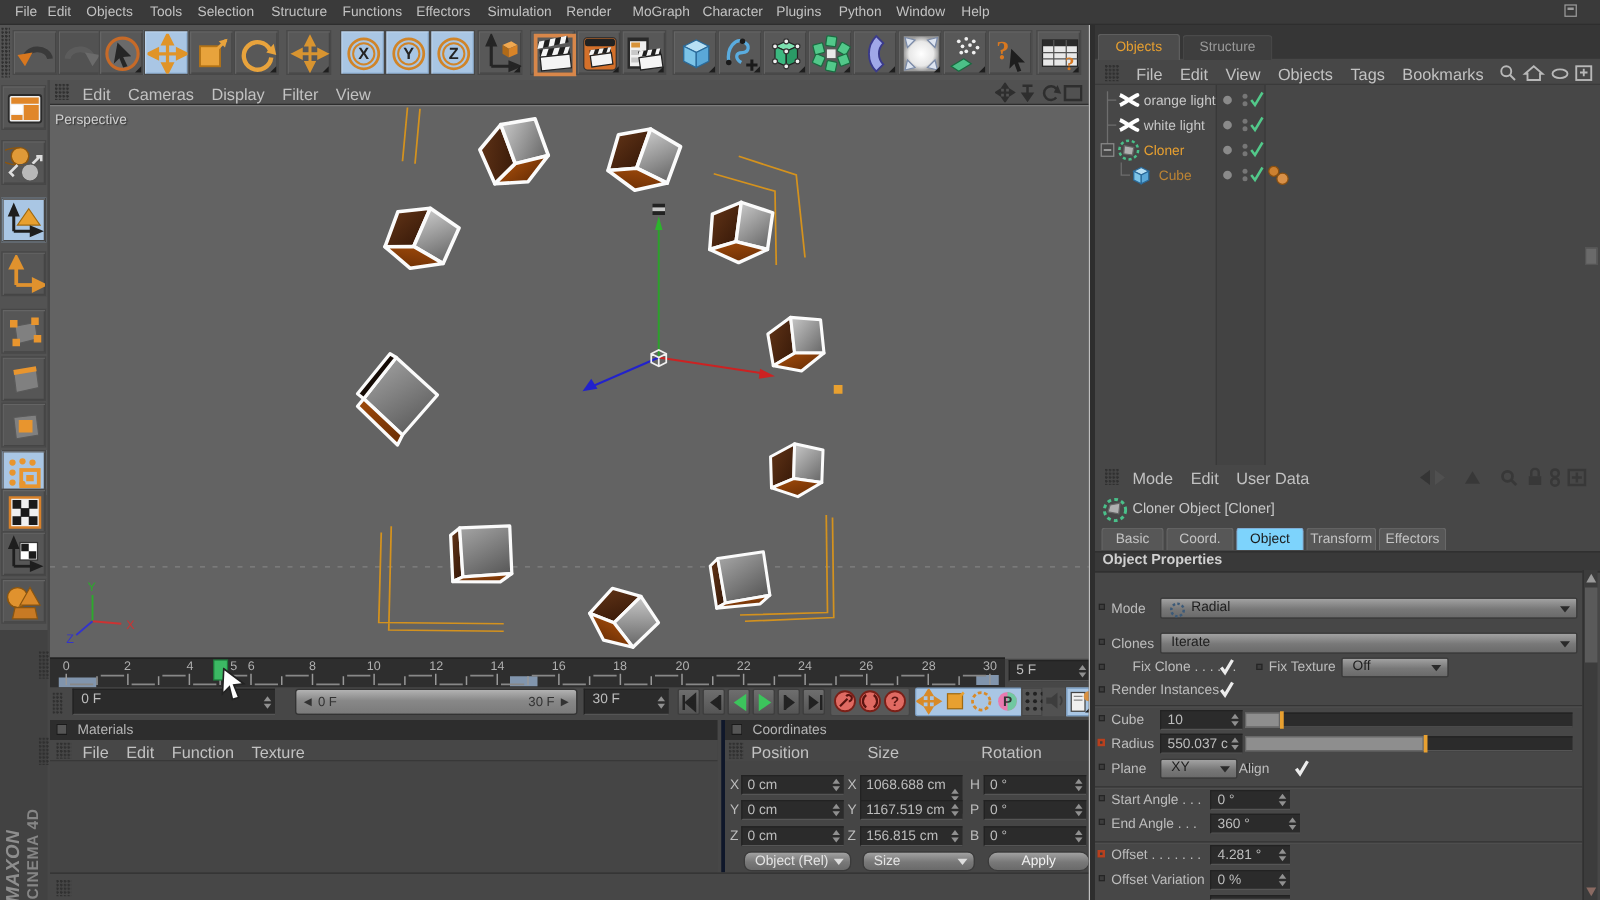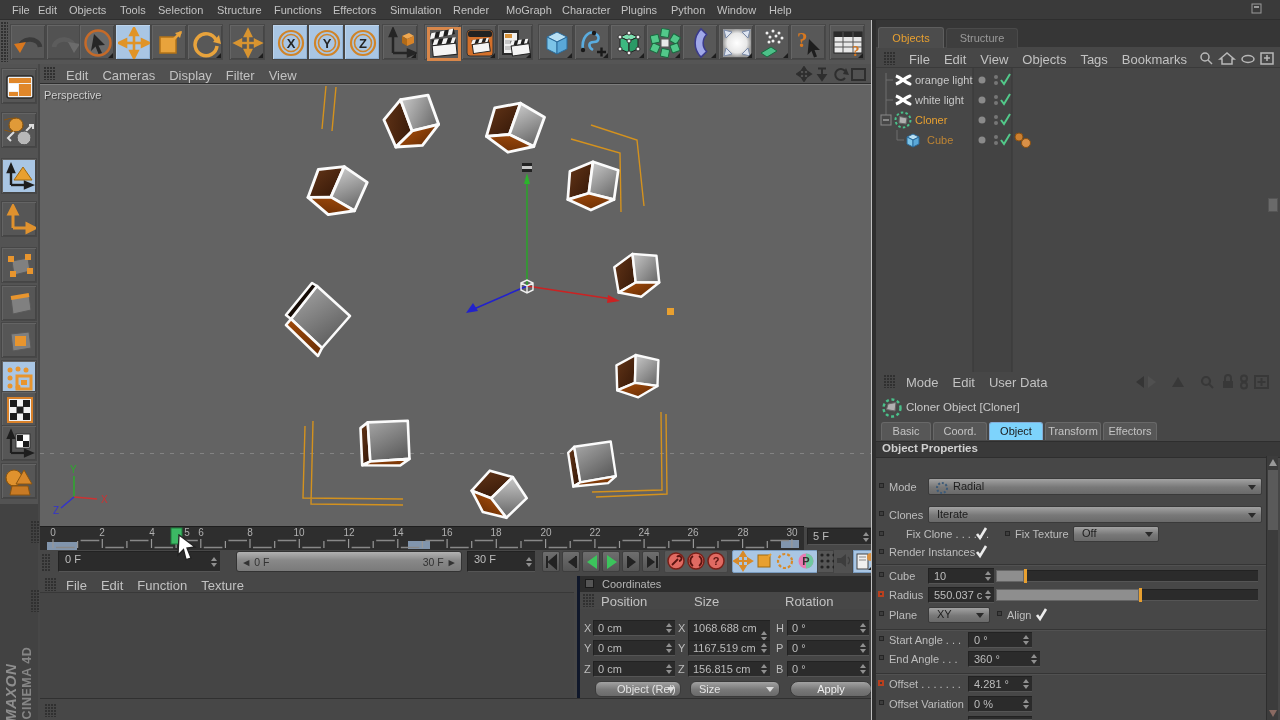--- a/index.html
+++ b/index.html
@@ -733,20 +733,24 @@
         <rect x="3" y="3" width="11" height="15" fill="#f0f0f0" stroke="#444"></rect>
         <line x1="5" y1="6" x2="12" y2="6" stroke="#888"></line>
         <line x1="5" y1="9" x2="12" y2="9" stroke="#888"></line>
         <circle cx="17" cy="6" r="4" fill="#d89040"></circle>
         <path d="M14 19 L22 11 L22 19 Z" fill="#1a1a1a"></path>
       </svg>
 </div>
 
 </div>
 <div class="abs" id="materials" style="left:40px;top:576px;width:534px;height:122px;background:#454545">
+<div class="hdr" style="position:relative;height:16px">
+      <i class="hico"></i>
+      <span style="position:absolute;left:22px;top:2px">Materials</span>
+    </div>
 <div style="position:relative;height:17px;background:#474747;border-bottom:1px solid #383838">
 <div class="grip" style="position:absolute;left:5px;top:2px;width:12px;height:13px"></div>
 <div class="mrow" style="position:absolute;left:26px;top:2px"><span>File</span><span>Edit</span><span>Function</span><span>Texture</span></div>
 </div>
 </div>
 <div class="abs" id="coords" style="left:577px;top:576px;width:295px;height:122px;background:#454545;border-left:3px solid #0f172a">
 <div class="hdr" style="position:relative;height:16px">
       <i class="hico"></i>
       <span style="position:absolute;left:22px;top:2px">Coordinates</span>
     </div>
@@ -769,21 +773,21 @@
     <div class="lbl" style="left:98px;top:87px">Z</div>
 <div class="field" style="left:108px;top:44px;width:82px;height:32px"><span style="margin-left:4px">1068.688 cm</span><b class="sp"></b></div>
 <div class="field" style="left:108px;top:64px;width:82px;height:16px"><span style="margin-left:4px">1167.519 cm</span><b class="sp"></b></div>
 <div class="field" style="left:108px;top:85px;width:82px;height:16px"><span style="margin-left:4px">156.815 cm</span><b class="sp"></b></div>
 <div class="lbl" style="left:196px;top:46px">H</div>
     <div class="lbl" style="left:196px;top:66px">P</div>
     <div class="lbl" style="left:196px;top:87px">B</div>
 <div class="field" style="left:207px;top:44px;width:82px;height:16px"><span style="margin-left:4px">0 °</span><b class="sp"></b></div>
 <div class="field" style="left:207px;top:64px;width:82px;height:16px"><span style="margin-left:4px">0 °</span><b class="sp"></b></div>
 <div class="field" style="left:207px;top:85px;width:82px;height:16px"><span style="margin-left:4px">0 °</span><b class="sp"></b></div>
-<div class="drop" style="left:15px;top:105px;width:86px;height:16px;border-radius:6px;color:#e4e4e4"><span style="margin-left:21px;position:relative;top:1px">Object (Rel)</span><i class="dar" style="border-top-color:#ddd"></i></div>
+<div class="drop" style="left:15px;top:105px;width:86px;height:16px;border-radius:6px;color:#e4e4e4"><span style="margin-left:8px;position:relative;top:1px">Object (Rel)</span><i class="dar" style="border-top-color:#ddd"></i></div>
 <div class="drop" style="left:110px;top:105px;width:90px;height:16px;border-radius:6px;color:#e4e4e4"><span style="margin-left:8px;position:relative;top:1px">Size</span><i class="dar" style="border-top-color:#ddd"></i></div>
 <div class="drop" style="left:210px;top:105px;width:82px;height:16px;border-radius:8px;color:#f0f0f0;text-align:center"><span style="position:relative;top:1px">Apply</span></div>
 </div>
 <div class="abs" id="botstrip" style="left:40px;top:698px;width:832px;height:22px;background:#474747;border-top:1px solid #303030">
 <div class="grip" style="position:absolute;left:5px;top:5px;width:12px;height:13px"></div>
 </div>
 <svg class="abs" style="left:176px;top:534px;z-index:50" width="22" height="28">
     <path d="M3 1 L19 13 L11 14 L15 24 L10 25.5 L7.5 15.5 L2 21 Z" fill="#fff" stroke="#222" stroke-width="1.3"></path>
   </svg>
 
@@ -937,21 +941,21 @@
 <div class="cbo" style="left:2px;top:219px"></div>
     <div class="lbl" style="left:13px;top:217px">Radius</div>
 <div class="field" style="left:52px;top:215px;width:66px;height:16px"><span style="margin-left:5px">550.037 c</span><b class="sp"></b></div>
 <div class="strk" style="left:120px;top:217px;width:262px"></div>
 <div class="abs" style="left:120px;top:217px;width:143px;height:12px;background:#8e8e8e;border:1px solid #666"></div>
 <div class="abs" style="left:263px;top:216px;width:3px;height:14px;background:#e8a030"></div>
 <div class="cb" style="left:3px;top:239px"></div>
     <div class="lbl" style="left:13px;top:237px">Plane</div>
 <div class="drop" style="left:52px;top:235px;width:62px;height:16px"><span style="margin-left:8px">XY</span><i class="dar"></i></div>
 <div class="cb" style="left:121px;top:239px"></div>
-    <div class="lbl" style="left:131px;top:237px">Align</div>
+    <div class="lbl" style="left:115px;top:237px">Align</div>
 <svg class="chk" style="left:158px;top:235px" width="15" height="15">
       <path d="M3 8 L6 12 L12 2" fill="none" stroke="#ececec" stroke-width="2.6"></path>
     </svg>
 <div class="sep" style="left:0;top:257px;width:390px"></div>
 <div class="cb" style="left:3px;top:264px"></div>
     <div class="lbl" style="left:13px;top:262px">Start Angle  . . .</div>
 <div class="field" style="left:92px;top:260px;width:64px;height:16px"><span style="margin-left:5px">0 °</span><b class="sp"></b></div>
 <div class="cb" style="left:3px;top:283px"></div>
     <div class="lbl" style="left:13px;top:281px">End Angle  . . .</div>
 <div class="field" style="left:92px;top:279px;width:72px;height:16px"><span style="margin-left:5px">360 °</span><b class="sp"></b></div>

